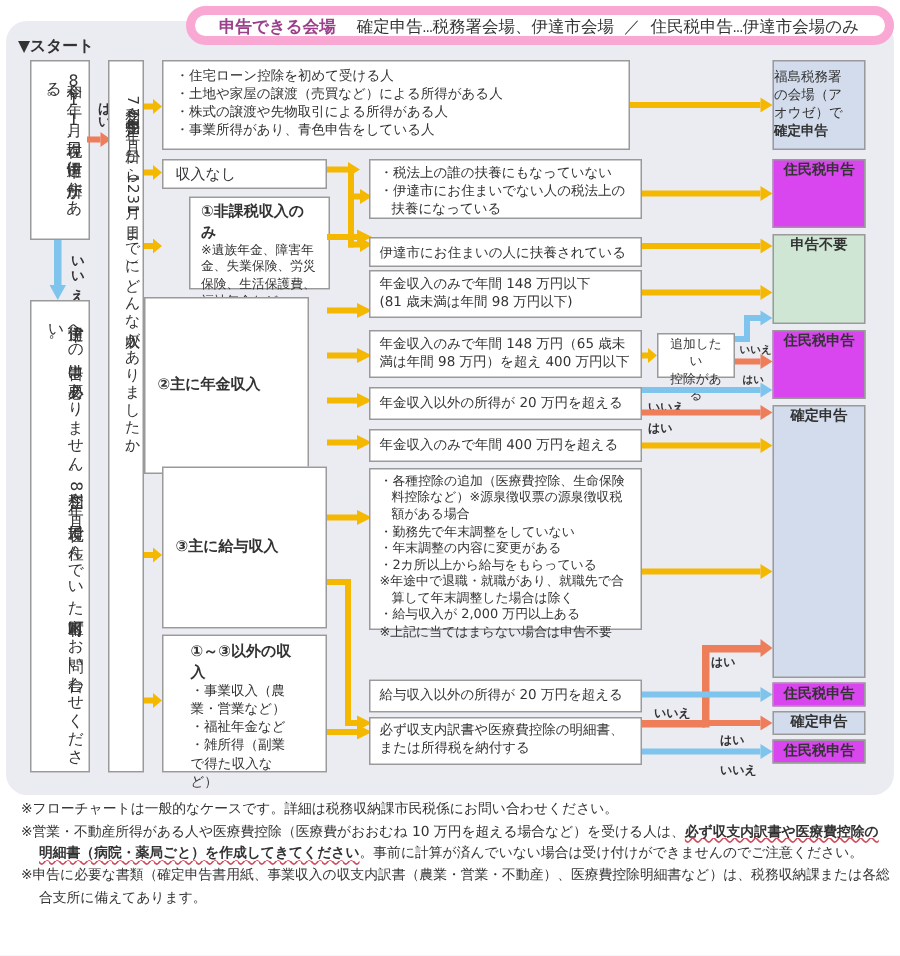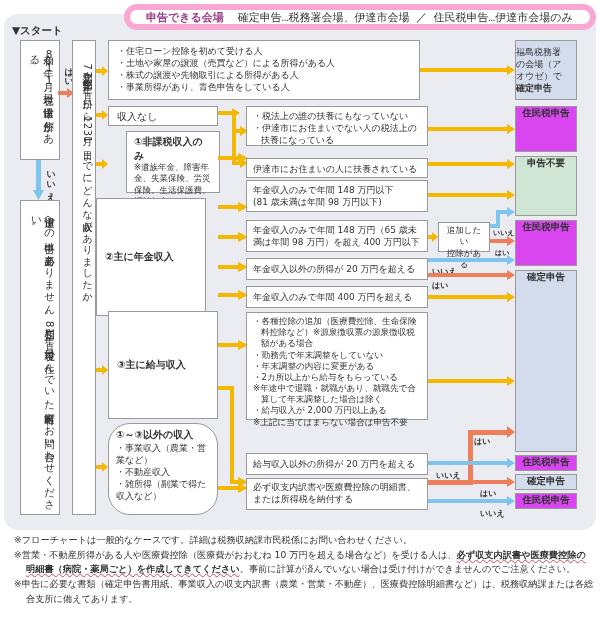--- a/index.html
+++ b/index.html
@@ -89,24 +89,24 @@
 <div class="box" style="left:108px;top:131px;width:94px;height:62px;padding:3px 7px;margin-left:18px;" data-name="nontax-income-box">
   <span class="t bold" data-name="category-title">①非課税収入のみ</span>
   <span class="t small" data-name="category-note">※遺族年金、障害年金、失業保険、労災保険、生活保護費、福祉年金など</span>
 </div>
 <div class="box" style="left:96px;top:198px;width:110px;height:118px;display:flex;align-items:center;padding-left:8px;" data-name="pension-income-box">
   <span class="bold" data-name="category-title">②主に年金収入</span>
 </div>
 <div class="box" style="left:108px;top:311px;width:110px;height:108px;display:flex;align-items:center;padding-left:8px;" data-name="salary-income-box">
   <span class="bold" data-name="category-title">③主に給与収入</span>
 </div>
-<div class="box" style="left:108px;top:423px;width:110px;height:92px;padding:4px 7px;border-radius:22px;" data-name="other-income-box">
+<div class="box" style="left:108px;top:423px;width:110px;height:92px;padding:4px 18px;" data-name="other-income-box">
   <span class="t bold" data-name="category-title">①～③以外の収入</span>
   <span class="t" data-name="category-item">・事業収入（農業・営業など）</span>
-  <span class="t" data-name="category-item">・不動産収入</span>
+  <span class="t" data-name="category-item">・福祉年金など</span>
   <span class="t" data-name="category-item">・雑所得（副業で得た収入など）</span>
 </div>
 
 <svg class="arr" style="left:218px;top:108px;" width="30" height="70" data-name="connector-arrows">
   <rect x="0" y="3" width="14" height="4" fill="#f5b800"></rect>
     <polygon points="14,0 22,5 14,10" fill="#f5b800"></polygon>
   <rect x="14" y="5" width="4" height="52" fill="#f5b800"></rect>
   <rect x="14" y="21" width="9" height="4" fill="#f5b800"></rect>
     <polygon points="22,18 30,23 22,28" fill="#f5b800"></polygon>
   <rect x="14" y="53" width="9" height="4" fill="#f5b800"></rect>

